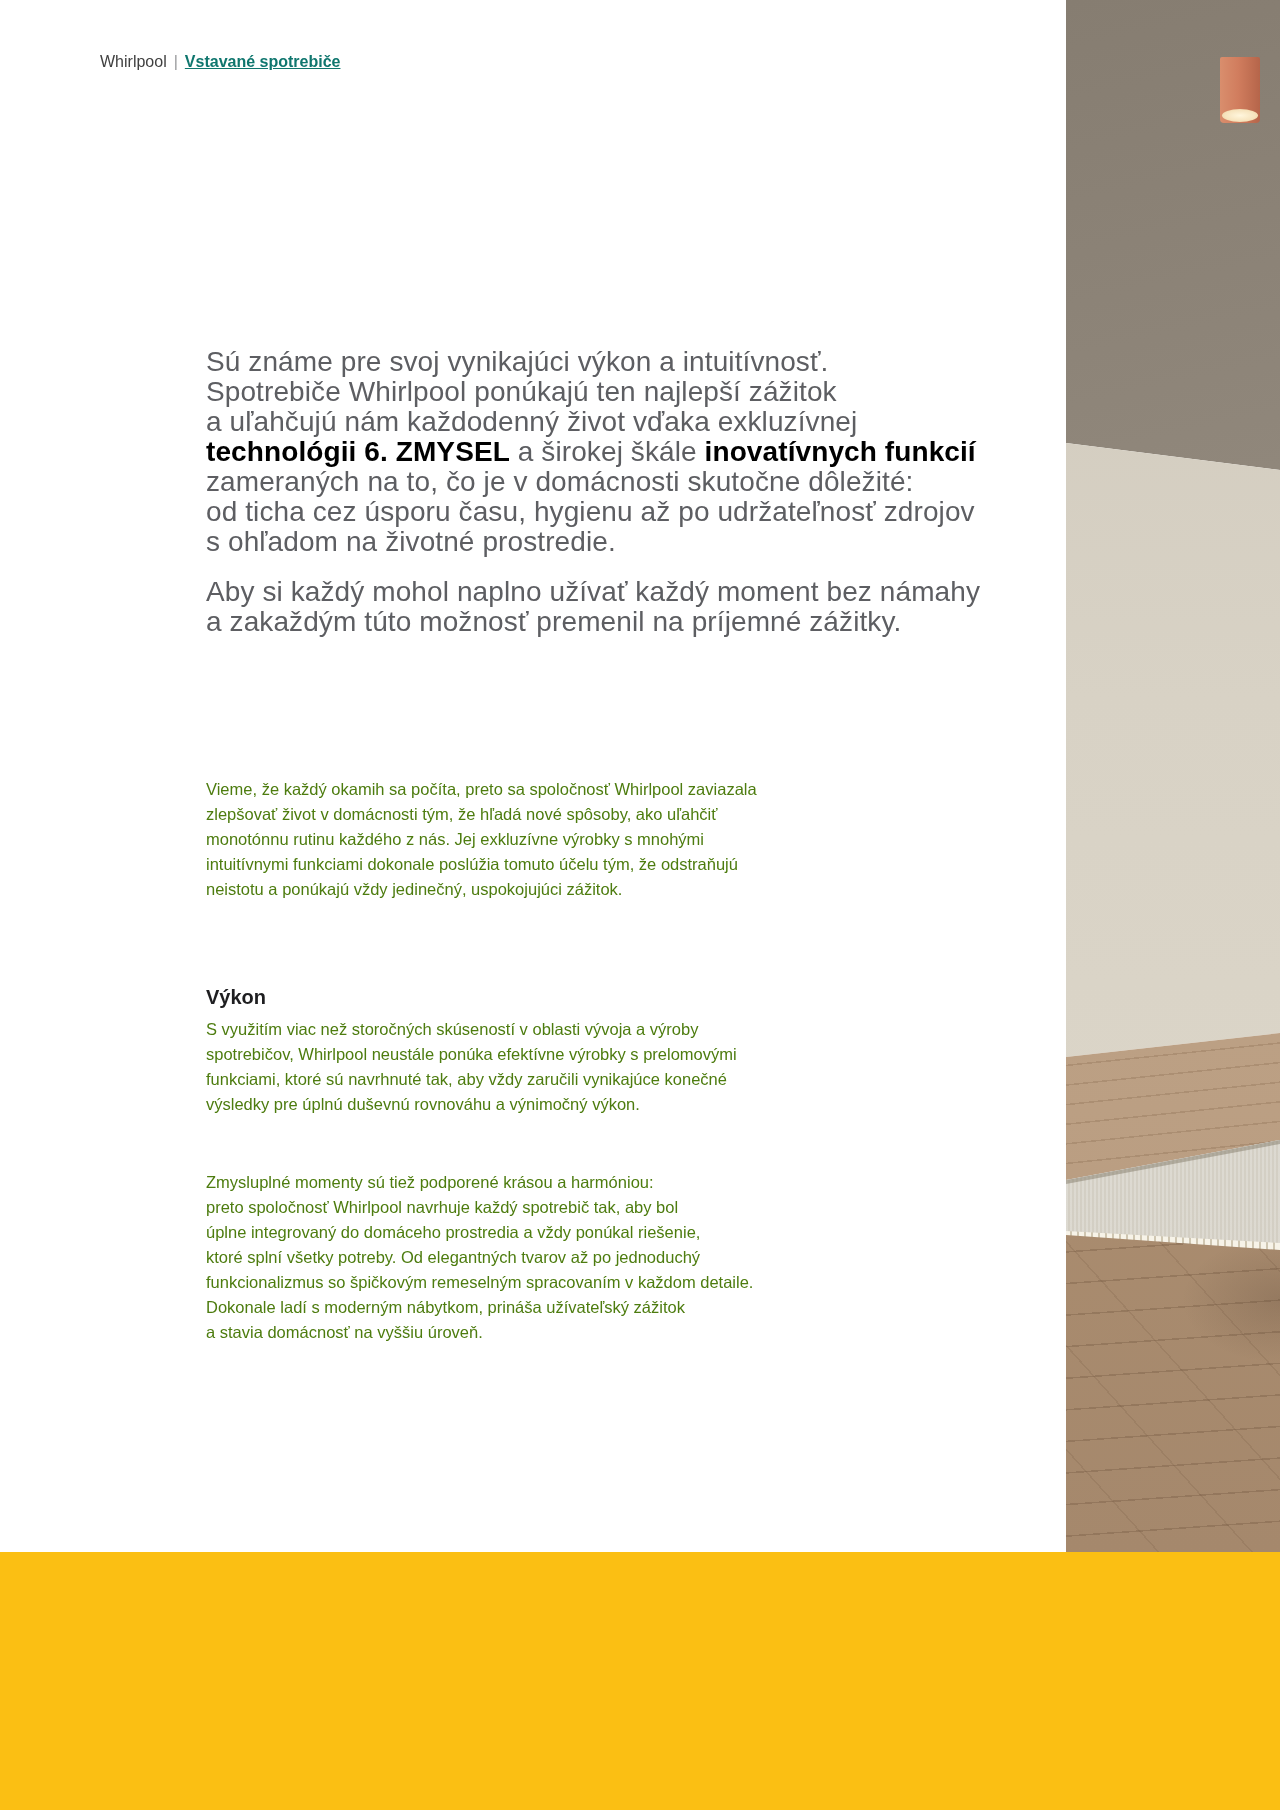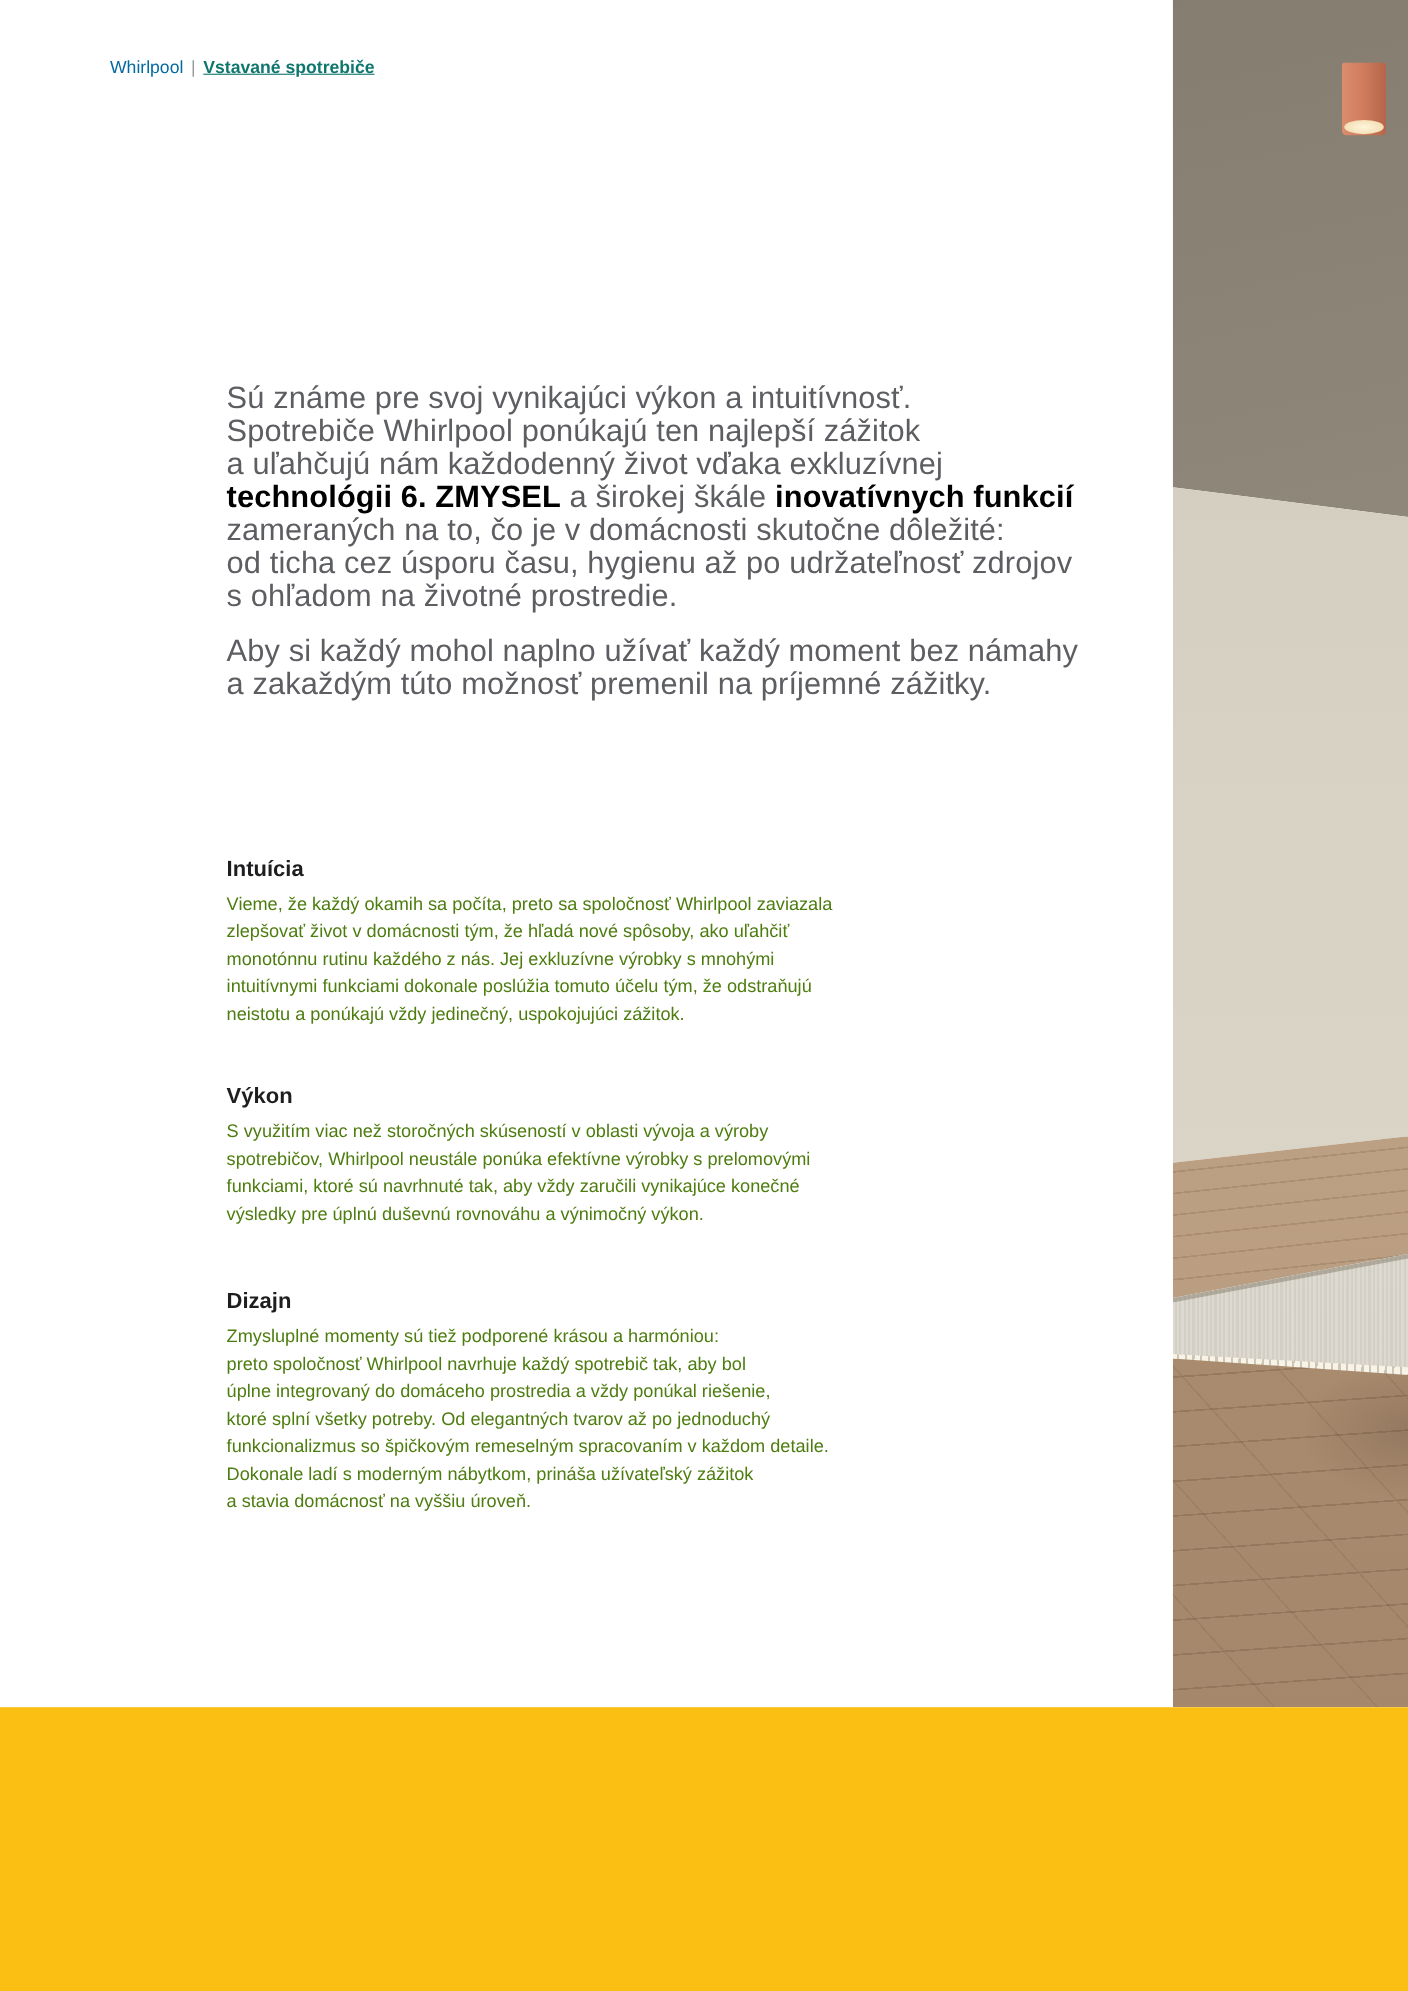--- a/index.html
+++ b/index.html
@@ -80,39 +80,37 @@
 
   
   .yellowbar{position:absolute;left:0;top:1552px;width:1280px;height:258px;background:#fbbf13;}
 </style>
 </head>
 <body>
 
 <div class="page">
 
   <header class="pageheader">
-    <span class="brand" style="color: #0369a1;">Whirlpool</span><span class="divider">|</span><span class="sectiontitle" style="color: #0f766e; text-decoration: underline;">Vstavané spotrebiče</span>
+    <span class="brand" style="color: #404040;">Whirlpool</span><span class="divider">|</span><span class="sectiontitle" style="color: #0f766e; text-decoration: underline;">Vstavané spotrebiče</span>
   </header>
 
   <main class="copy">
     <p class="lead" id="p1"><span>Sú známe pre svoj vynikajúci výkon a intuitívnosť.</span><br><span>Spotrebiče Whirlpool ponúkajú ten najlepší zážitok</span><br><span>a uľahčujú nám každodenný život vďaka exkluzívnej</span><br><span class="b">technológii 6. ZMYSEL</span><span> a širokej škále </span><span class="b">inovatívnych funkcií</span><br><span>zameraných na to, čo je v domácnosti skutočne dôležité:</span><br><span>od ticha cez úsporu času, hygienu až po udržateľnosť zdrojov</span><br><span>s ohľadom na životné prostredie.</span></p>
     <p class="lead" id="p2"><span>Aby si každý mohol naplno užívať každý moment bez námahy</span><br><span>a zakaždým túto možnosť premenil na príjemné zážitky.</span></p>
 
     <section class="block block-0">
-      <h3>Intuícia</h3>
       <p><span>Vieme, že každý okamih sa počíta, preto sa spoločnosť Whirlpool zaviazala</span><br><span>zlepšovať život v domácnosti tým, že hľadá nové spôsoby, ako uľahčiť</span><br><span>monotónnu rutinu každého z nás. Jej exkluzívne výrobky s mnohými</span><br><span>intuitívnymi funkciami dokonale poslúžia tomuto účelu tým, že odstraňujú</span><br><span>neistotu a ponúkajú vždy jedinečný, uspokojujúci zážitok.</span></p>
     </section>
 
     <section class="block block-1">
       <h3>Výkon</h3>
       <p><span>S využitím viac než storočných skúseností v oblasti vývoja a výroby</span><br><span>spotrebičov, Whirlpool neustále ponúka efektívne výrobky s prelomovými</span><br><span>funkciami, ktoré sú navrhnuté tak, aby vždy zaručili vynikajúce konečné</span><br><span>výsledky pre úplnú duševnú rovnováhu a výnimočný výkon.</span></p>
     </section>
 
     <section class="block block-2">
-      <h3>Dizajn</h3>
       <p><span>Zmysluplné momenty sú tiež podporené krásou a harmóniou:</span><br><span>preto spoločnosť Whirlpool navrhuje každý spotrebič tak, aby bol</span><br><span>úplne integrovaný do domáceho prostredia a vždy ponúkal riešenie,</span><br><span>ktoré splní všetky potreby. Od elegantných tvarov až po jednoduchý</span><br><span>funkcionalizmus so špičkovým remeselným spracovaním v každom detaile.</span><br><span>Dokonale ladí s moderným nábytkom, prináša užívateľský zážitok</span><br><span>a stavia domácnosť na vyššiu úroveň.</span></p>
     </section>
   </main>
 
   <aside class="photo">
     <div class="layer ceiling"></div>
     <div class="lamp">
       <div class="lampglow"></div>
     </div>
     <div class="layer wall"></div>

